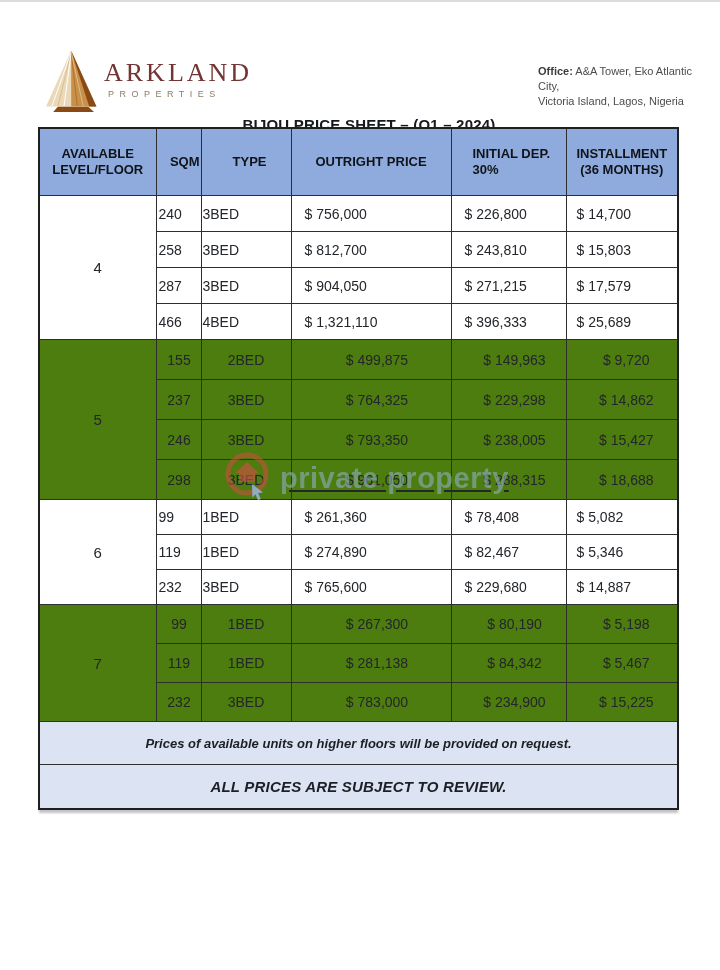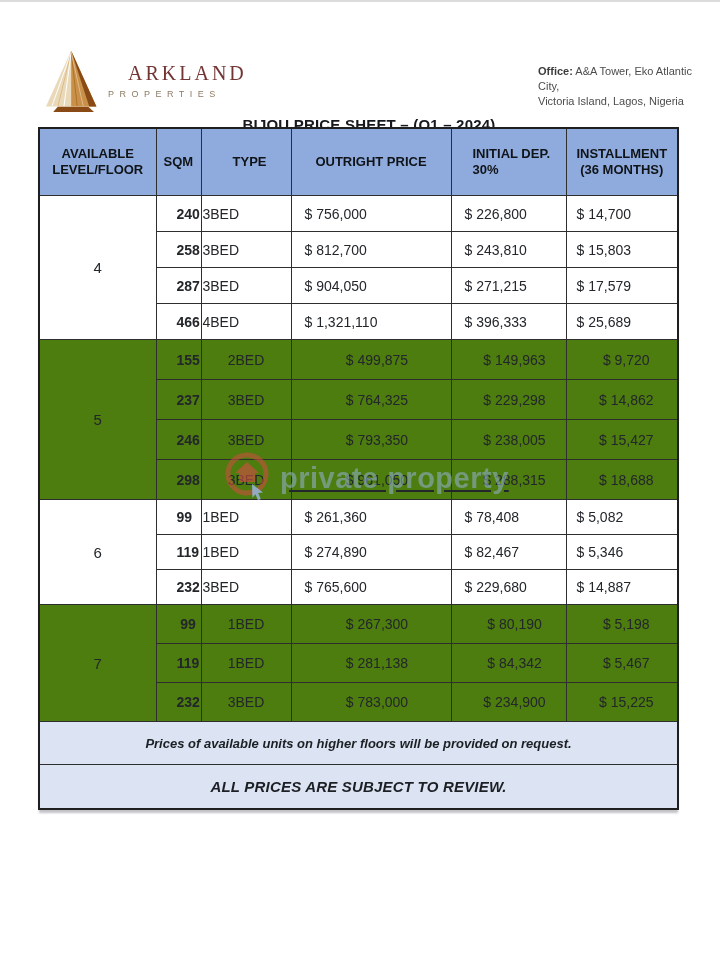--- a/index.html
+++ b/index.html
@@ -6,45 +6,45 @@
   .page{
     position:relative;width:720px;height:970px;background:#ffffff;overflow:hidden;
     font-family:"Liberation Sans","DejaVu Sans",sans-serif;color:#23262a;
   }
   .scan-edge{position:absolute;top:0;left:0;right:0;height:2px;background:#dcdcdc;}
 
   
   .logo-mark{position:absolute;left:40px;top:48px;width:60px;height:68px;}
   .brand-text{position:absolute;left:104px;top:60px;}
   .brand-name{
-    font-family:"Liberation Serif","DejaVu Serif",serif;font-size:20px;letter-spacing:3px;
-    color:#733434;font-weight:400;line-height:26px;margin-left:24px;
+    font-family:"Liberation Serif","DejaVu Serif",serif;font-size:26px;letter-spacing:3px;
+    color:#733434;font-weight:400;line-height:26px;
   }
   .brand-tagline{font-size:9px;letter-spacing:5.5px;color:#8d7b64;margin-top:3px;padding-left:4px;}
   .office{position:absolute;left:538px;top:64px;width:175px;font-size:11px;line-height:15px;color:#4c4c4c;}
   .office b{color:#3c3c3c;}
   .doc-title{position:absolute;left:9px;top:116px;width:100%;text-align:center;
     font-size:15px;font-weight:700;color:#15181c;letter-spacing:0.2px;}
 
   
   .table-wrap{position:absolute;left:38px;top:127px;}
   table.price{border-collapse:collapse;width:639px;table-layout:fixed;
     border:2px solid #1f1f1f;box-shadow:0 4px 2px -1px rgba(120,120,130,0.45);}
   table.price th,table.price td{border:1px solid #2e2e2e;overflow:hidden;}
   thead th{background:#8FAADC;font-weight:700;font-size:13px;color:#101418;height:64px;line-height:16px;}
   th.h-floor{text-align:center;padding:0 8px;}
-  th.h-sqm{text-align:left;padding-left:7px;}
+  th.h-sqm{text-align:right;padding-left:7px;}
   th.h-type{text-align:center;padding-left:8px;}
   th.h-outright{text-align:center;padding:0 6px;}
   th.h-deposit{text-align:left;padding-left:21px;}
   th.h-installment{text-align:center;padding:0 5px;}
 
   td{font-size:14px;color:#23262a;background:#ffffff;vertical-align:middle;}
   td.floor-cell{text-align:center;font-size:15px;}
-  td.cell-sqm{padding-left:20px;font-weight:bold;}
+  td.cell-sqm{padding-left:2px;}
   td.cell-type{padding-left:1px;margin-top:11px;}
   td.cell-outright{padding-left:13px;}
   td.cell-deposit{padding-left:13px;}
   td.cell-installment{padding-left:10px;}
   tr.shaded td{background:#4d7c0f;text-align:center;}
   tr.g0 td{height:33px;}
   tr.g1 td{height:37px;}
   tr.g2 td{height:32px;}
   tr.g3 td{height:36px;}
   td.note-cell{height:40px;background:#DCE4F3;text-align:center;

